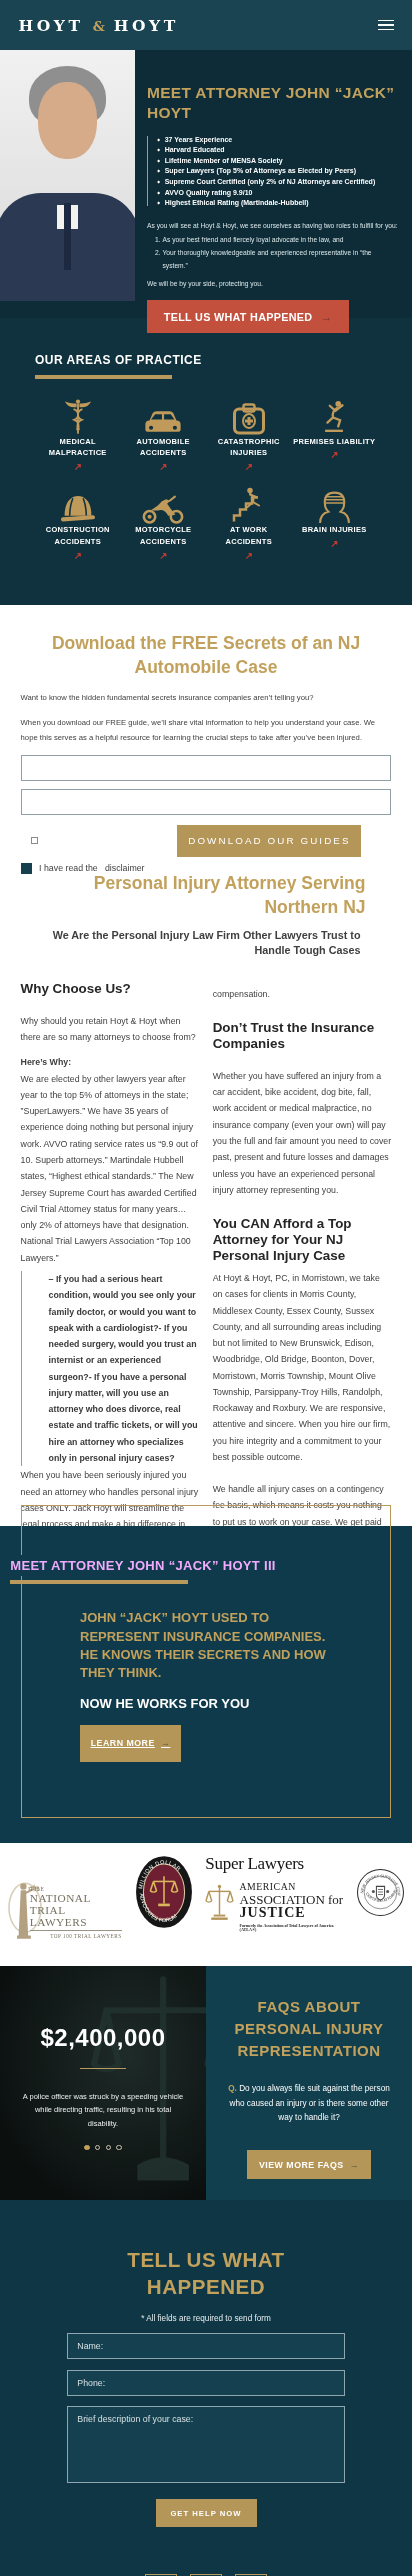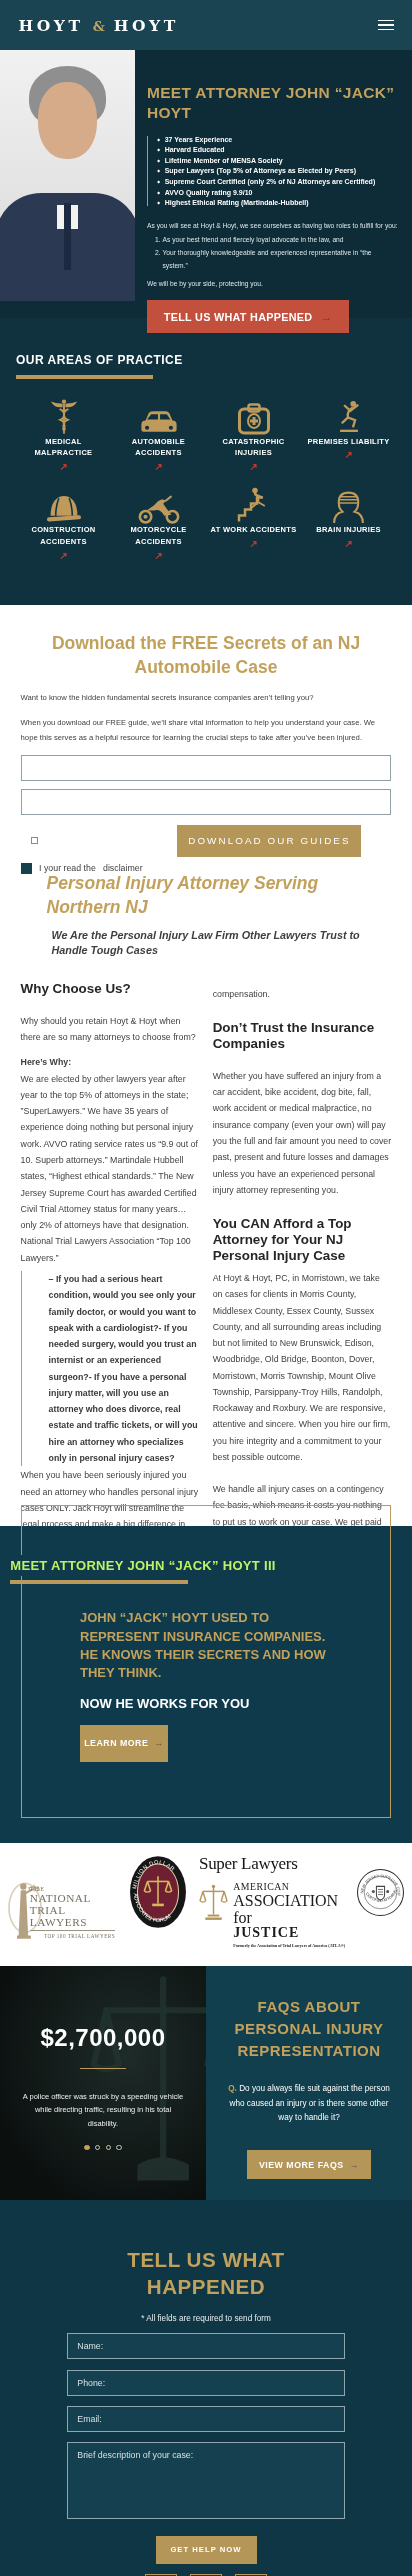--- a/index.html
+++ b/index.html
@@ -26,21 +26,21 @@
   .hero-bullets { list-style:none; border-left:1.5px solid #b99a5c; padding-left:9.3px; margin-top:12.4px; }
   .hero-bullets li { color:#fff; font-weight:bold; font-size:7px; margin:3.6px 0; }
   .hero-bullets li::before { content:"◆"; font-size:3.6px; vertical-align:1px; margin-right:4.6px; color:#fff; }
   .hero-intro { color:#dde8eb; font-size:6.7px; line-height:1.95; margin-top:12.4px; }
   .hero-roles { color:#dde8eb; font-size:6.7px; line-height:1.95; margin:1px 0 0 15.5px; }
   .hero-closing { color:#dde8eb; font-size:6.7px; margin-top:8.2px; }
   .cta-red { margin-top:13.4px; width:202px; height:33px; background:#c2503c; color:#fff; font-weight:bold; font-size:10.8px; display:flex; align-items:center; justify-content:center; gap:8.2px; border:none; cursor:pointer; letter-spacing:0.3px; }
   .cta-red .arr { color:rgba(40,30,25,0.55); font-size:11.3px; }
 
   
-  .practice { height:287px; background:#0f323e; padding:35px 16px 0; }
+  .practice { height:287px; background:#0f323e; padding:35px 35px 0; }
   .practice h2 { color:#fff; font-size:12px; letter-spacing:0.5px; font-weight:bold; }
   .gold-bar { width:137px; height:4.1px; background:#b99a5c; margin-top:8.2px; }
   .practice-grid { display:grid; grid-template-columns:repeat(4,1fr); margin-top:13.4px; row-gap:9.3px; text-align:center; }
   .pcell { cursor:pointer; }
   .pcell .picon { height:43px; display:flex; align-items:flex-end; justify-content:center; }
   .pcell .plabel { color:#fff; font-weight:bold; font-size:7.5px; line-height:1.55; margin-top:0; letter-spacing:0.3px; }
   .pcell .parrow { color:#c0392f; font-size:9.8px; font-weight:bold; margin-top:2.1px; }
 
   
   .download { height:260px; background:#fff; padding:27px 20.6px 0; }
@@ -49,58 +49,58 @@
   .dl-input { display:block; width:100%; height:26px; border:0.5px solid #90a0a6; margin-top:8.8px; font-size:8.2px; padding:0 6.2px; color:#333; background:#fff; }
   .dl-row { display:flex; align-items:center; margin-top:9.3px; }
   .dl-chk { width:7.2px; height:7.2px; border:0.5px solid #8a8a8a; margin-left:10.3px; background:#fff; cursor:pointer; }
   .dl-btn { margin-left:auto; margin-right:30px; width:184px; height:32px; background:#b49659; color:#fff; border:none; font-size:9.8px; letter-spacing:2.1px; cursor:pointer; font-family:inherit; }
   .disc-row { display:flex; align-items:center; gap:7.2px; margin-top:6.2px; }
   .disc-chk { width:11.3px; height:11.3px; background:#17404e; cursor:pointer; }
   .disc-row .txt { font-size:8.8px; color:#3e3e3e; }
   .disc-row .lnk { font-size:8.8px; color:#3e3e3e; cursor:pointer; }
 
   
-  .pi-heading { height:98px; background:#fff; text-align:left; padding-top:7.2px;font-style:italic; }
+  .pi-heading { height:98px; background:#fff; text-align:right; padding-top:7.2px; }
   .pi-heading h2 { color:#c2a15c; font-size:17.5px; font-weight:bold; line-height:1.35; width:319px; margin:0 auto; }
   .pi-heading h3 { color:#3f3f3f; font-size:10.8px; font-weight:bold; line-height:1.4; width:309px; margin:8.2px auto 0; }
 
   
   .columns { background:#fff; height:563px; padding:0 20.6px; display:flex; gap:13.4px; overflow:hidden; }
   .col { width:50%; color:#3f3f3f; font-size:8.8px; line-height:1.85; }
   .col h3 { color:#262626; font-size:13.4px; margin:17.5px 0 6.2px; line-height:1.2; }
   .col p { margin-top:16px; }
   .col .lead-label { font-weight:bold; margin-top:9.3px; }
   .col blockquote { border-left:1.5px solid #b99a5c; padding-left:27px; font-weight:bold; color:#3a3a3a; margin-top:5.2px; }
 
   
   .attorney3 { position:relative; height:317px; background:#0e3a4b; }
   .gold-frame { position:absolute; top:-20.6px; left:20.6px; right:20.6px; bottom:25px; border:0.5px solid #b99a5c; z-index:1; pointer-events:none; }
-  .attorney3 h2 { position:relative; z-index:2; display:inline-block; background:#0e3a4b; color:#bef264; font-size:13px; font-weight:bold; margin:29px 0 0 10.3px; padding:3.1px 9.3px 3.1px 0; letter-spacing:0.3px; }
+  .attorney3 h2 { position:relative; z-index:2; display:inline-block; background:#0e3a4b; color:#f0abfc; font-size:13px; font-weight:bold; margin:29px 0 0 10.3px; padding:3.1px 9.3px 3.1px 0; letter-spacing:0.3px; }
   .attorney3 .bar2 { position:relative; z-index:2; width:178px; height:4.1px; background:#b99a5c; margin:4.1px 0 0 10.3px; }
   .a3-content { position:relative; z-index:2; margin:25px 0 0 80px; width:260px; }
   .a3-gold { color:#c2a15c; font-size:13px; font-weight:bold; line-height:1.4; }
   .a3-white { color:#fff; font-size:13px; font-weight:bold; margin-top:13.4px; }
   .a3-p { color:#e9eff1; font-size:7.7px; line-height:2.05; margin-top:18.5px; }
-  .learn-btn { margin-top:14.4px; width:88px; height:37px; background:#b49659; color:#fff; font-weight:bold; font-size:8.8px; letter-spacing:0.5px; border:none; display:flex; align-items:center; justify-content:center; gap:6.2px; cursor:pointer; font-family:inherit; }
+  .learn-btn { margin-top:14.4px; width:101px; height:37px; background:#b49659; color:#fff; font-weight:bold; font-size:8.8px; letter-spacing:0.5px; border:none; display:flex; align-items:center; justify-content:center; gap:6.2px; cursor:pointer; font-family:inherit;text-decoration:underline; }
   .learn-btn .arr { color:#5d5344; }
 
   
   .badges { height:123px; background:#fff; display:flex; padding:8.2px 7.2px 0; }
   .b-ntl { display:flex; align-items:center; margin-top:7.2px; }
   .ntl-text { margin-left:-13.4px; color:#76705f; font-family:"Liberation Serif", serif; }
   .ntl-text .s { font-size:5.7px; letter-spacing:1.5px; }
   .ntl-text .m { font-size:11.3px; letter-spacing:0.5px; line-height:1.1; }
   .ntl-text .b { font-size:5.2px; letter-spacing:0.5px; border-top:0.5px solid #9a9383; padding-top:1.5px; margin-top:1.5px; text-align:right; }
   .b-mdaf { margin:4.1px 0 0 13.4px; }
   .b-right { margin-left:12.4px; margin-top:3.1px; }
   .sl-logo { font-family:"Liberation Serif", serif; font-weight:normal; font-size:17px; color:#141414; letter-spacing:-0.3px; }
   .aaj { display:flex; margin-top:8.2px; align-items:flex-start; }
   .aaj-text { margin-left:5.2px; font-family:"Liberation Serif", serif; color:#1c1c1c; line-height:1.05; }
   .aaj-text .l1 { font-size:9.8px; letter-spacing:0.5px; }
-  .aaj-text .l2 { font-size:16px; }
+  .aaj-text .l2 { font-size:13px; }
   .aaj-text .l3 { font-size:14px; font-weight:bold; letter-spacing:1px; }
   .aaj-note { font-size:4.1px; font-weight:bold; color:#222; margin-top:3.1px; }
   .b-seal { margin-left:9.3px; margin-top:16.5px; }
 
   
   .results { height:234px; display:flex; }
   .res-left { width:206px; background:radial-gradient(ellipse at 62% 38%, #1e2b28 0%, #0b100f 78%); position:relative; overflow:hidden; }
   .res-left svg.silhouette { position:absolute; right:-14.4px; top:3.1px; opacity:0.8; }
   .res-inner { position:relative; text-align:center; }
   .amount { color:#fff; font-size:24px; font-weight:bold; margin-top:58px; letter-spacing:0.5px; }
@@ -306,21 +306,21 @@
   <p>Want to know the hidden fundamental secrets insurance companies aren’t telling you?</p>
   <p>When you download our FREE guide, we’ll share vital information to help you understand your case. We hope this serves as a helpful resource for learning the crucial steps to take after you’ve been injured.</p>
   <input class="dl-input" style="">
   <input class="dl-input" style="">
   <div class="dl-row">
     <div class="dl-chk"></div>
     <button class="dl-btn">DOWNLOAD OUR GUIDES</button>
   </div>
   <div class="disc-row">
     <div class="disc-chk"></div>
-    <span class="txt">I your read the</span>
+    <span class="txt">I have read the</span>
     <span class="lnk">disclaimer</span>
   </div>
 </section>
 
 <section class="pi-heading">
   <h2>Personal Injury Attorney Serving Northern NJ</h2>
   <h3>We Are the Personal Injury Law Firm Other Lawyers Trust to Handle Tough Cases</h3>
 </section>
 
 <section class="columns">
@@ -446,21 +446,21 @@
     <svg class="silhouette" width="155" height="227" viewBox="0 0 150 220">
         <g stroke="#27363245" stroke-width="6" fill="none" stroke-opacity="0.9" stroke-linecap="round" style="stroke:#243531;">
           <line x1="95" y1="10" x2="95" y2="190"></line>
           <line x1="40" y1="40" x2="150" y2="40"></line>
           <path d="M40,40 L28,92 M40,40 L52,92 M28,92 A14,10 0 0 0 52,92"></path>
           <path d="M150,40 L138,92 M150,40 L162,92"></path>
           <path d="M70,190 Q95,175 120,190 L120,205 L70,205 Z" fill="#243531" stroke="none"></path>
         </g>
       </svg>
     <div class="res-inner">
-      <div class="amount">$2,700,000</div>
+      <div class="amount">$2,400,000</div>
       <div class="res-underline"></div>
       <p class="res-desc">A police officer was struck by a speeding vehicle while directing traffic, resulting in his total disability.</p>
       <div class="dots">
         <div class="dot active"></div>
         <div class="dot"></div>
         <div class="dot"></div>
         <div class="dot"></div>
       </div>
     </div>
   </div>
@@ -473,21 +473,20 @@
       </button>
   </div>
 </section>
 
 <div class="dark-bottom">
   <section class="form-section">
     <h2>TELL US WHAT HAPPENED</h2>
     <p class="form-note">* All fields are required to send form</p>
     <input class="f-input" placeholder="Name:" style="">
     <input class="f-input" placeholder="Phone:" style="">
-    <input class="f-input" placeholder="Email:" style="">
     <textarea class="f-textarea" placeholder="Brief description of your case:" style=""></textarea>
     <button class="gethelp-btn">GET HELP NOW</button>
   </section>
 
   <footer class="site-footer">
     <div class="social-row">
       <div class="social"></div>
       <div class="social">
         
       </div>

